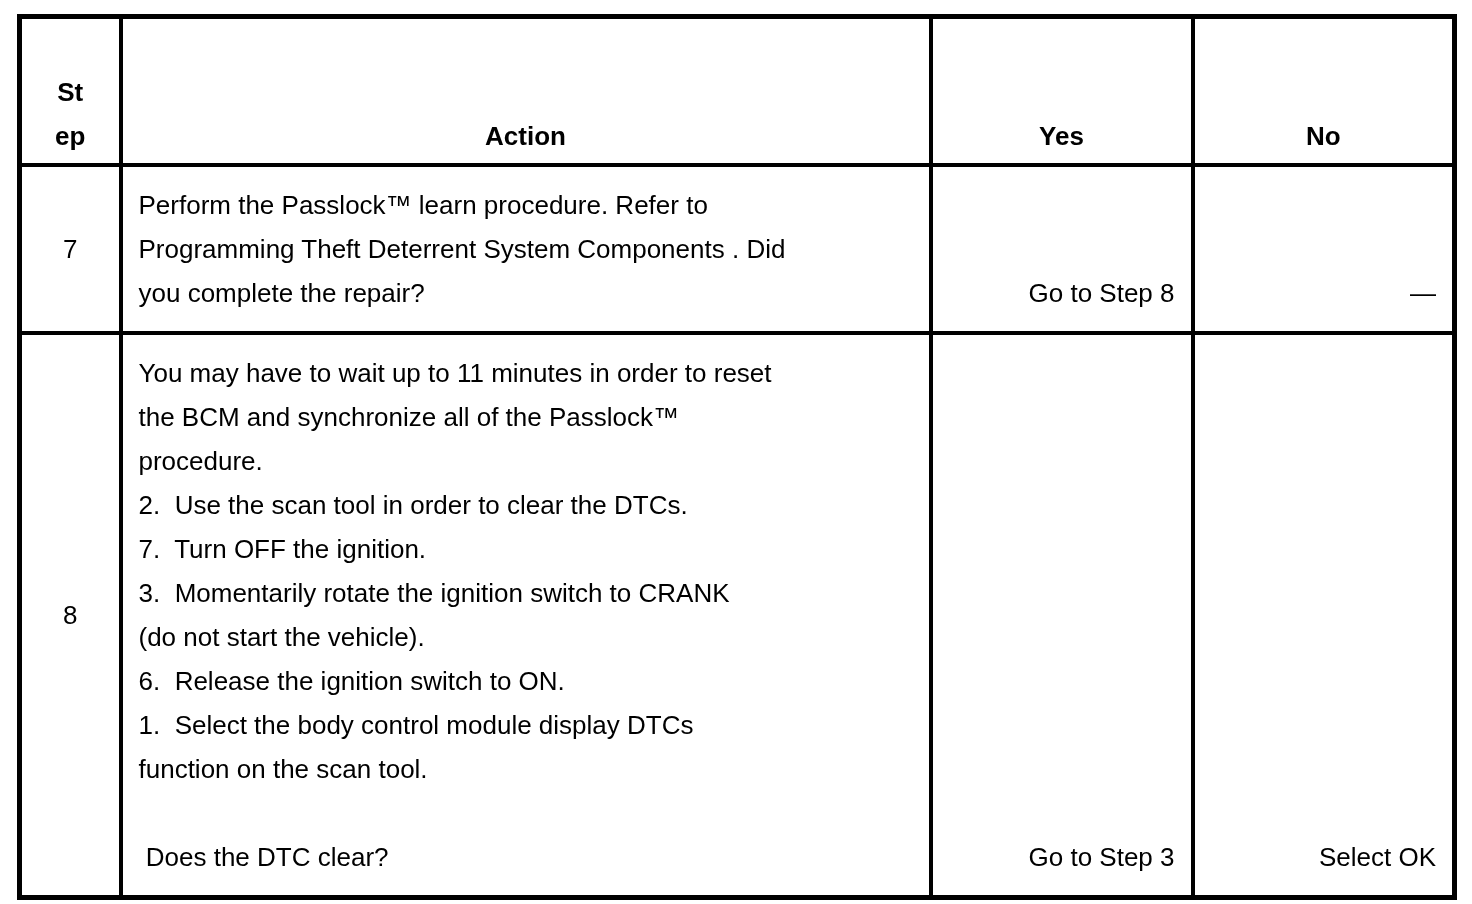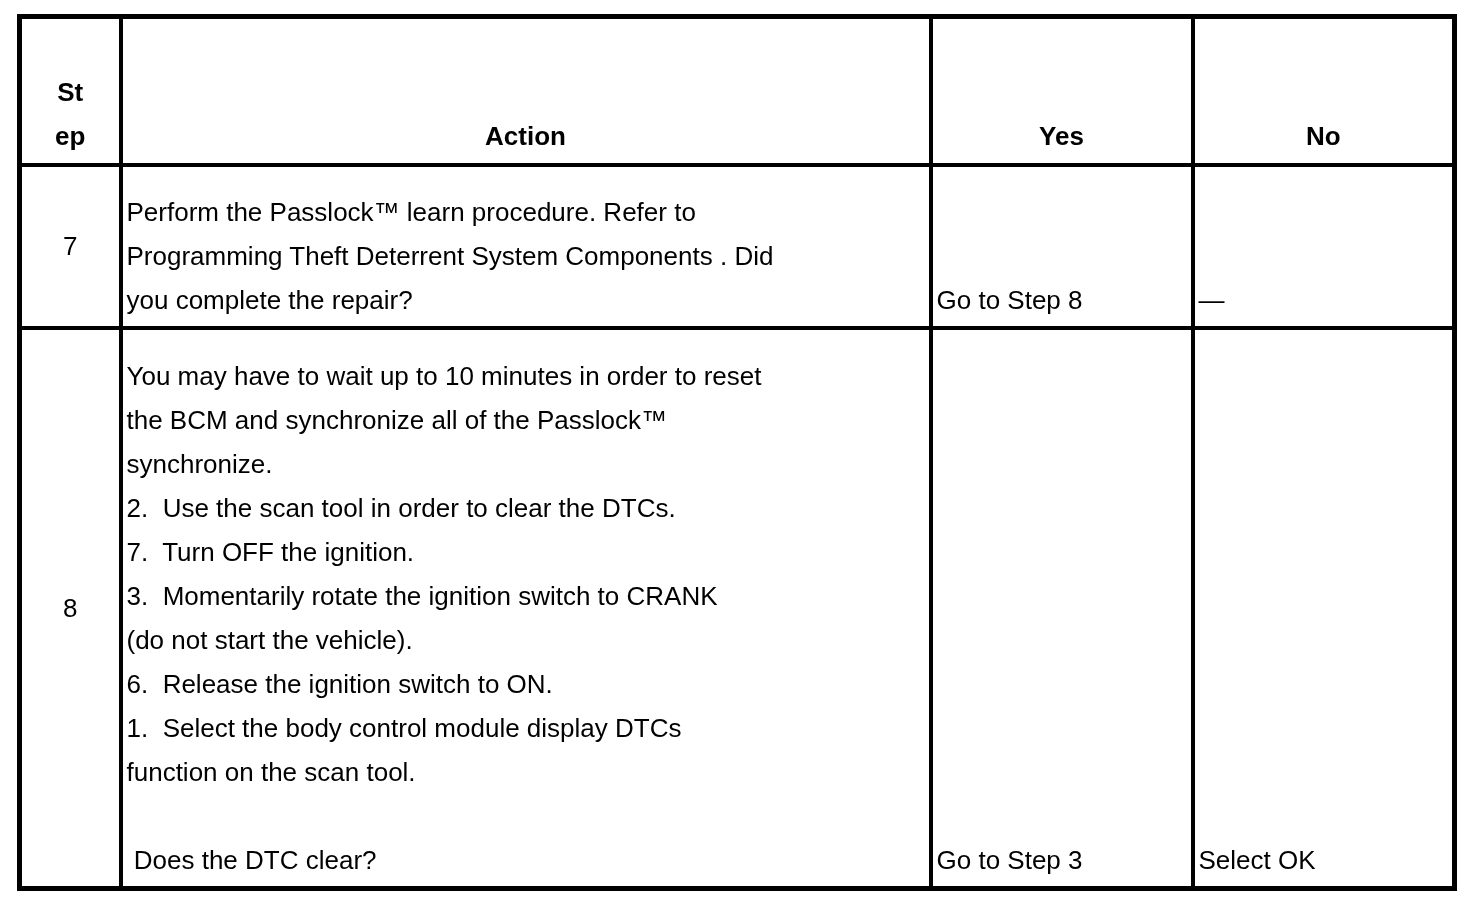--- a/index.html
+++ b/index.html
@@ -28,42 +28,42 @@
     border-collapse: collapse;
     table-layout: fixed;
     border: 5px solid #000000;
   }
   table.diag th,
   table.diag td {
     border: 4px solid #000000;
     font-size: 26px;
     line-height: 44px;
     overflow: hidden;
-    padding: 4px;
+    padding: 16px;
   }
   table.diag th {
     font-weight: 700;
     text-align: center;
     vertical-align: bottom;
     padding: 0 2px 5px 2px;
     white-space: pre-line;
   }
   td.step-cell {
     text-align: center;
     vertical-align: middle;
     font-weight: 400;
   }
   td.action-cell {
     vertical-align: bottom;
     text-align: left;
     padding: 10px 16px 8px 14px;
   }
   td.choice-cell {
     vertical-align: bottom;
-    text-align: left;
+    text-align: right;
     padding: 0 4px 8px 4px;
   }
   .line {
     white-space: pre-wrap;
     min-height: 44px;
   }
   tr.header-row    { height: 148px; }
   tr.row-step-7    { height: 163px; }
   tr.row-step-8    { height: 561px; }
 </style>
@@ -94,23 +94,23 @@
             <div class="line">Perform the Passlock™ learn procedure. Refer to</div>
             <div class="line">Programming Theft Deterrent System Components . Did</div>
             <div class="line">you complete the repair?</div>
           </td>
         <td class="choice-cell">Go to Step 8</td>
         <td class="choice-cell">—</td>
       </tr>
       <tr class="row-step-8">
         <td class="step-cell">8</td>
         <td class="action-cell">
-            <div class="line">You may have to wait up to 10 minutes in order to reset</div>
+            <div class="line">You may have to wait up to 11 minutes in order to reset</div>
             <div class="line">the BCM and synchronize all of the Passlock™</div>
-            <div class="line">synchronize.</div>
+            <div class="line">procedure.</div>
             <div class="line">2.  Use the scan tool in order to clear the DTCs.</div>
             <div class="line">7.  Turn OFF the ignition.</div>
             <div class="line">3.  Momentarily rotate the ignition switch to CRANK</div>
             <div class="line">(do not start the vehicle).</div>
             <div class="line">6.  Release the ignition switch to ON.</div>
             <div class="line">1.  Select the body control module display DTCs</div>
             <div class="line">function on the scan tool.</div>
             <div class="line"></div>
             <div class="line"> Does the DTC clear?</div>
           </td>

